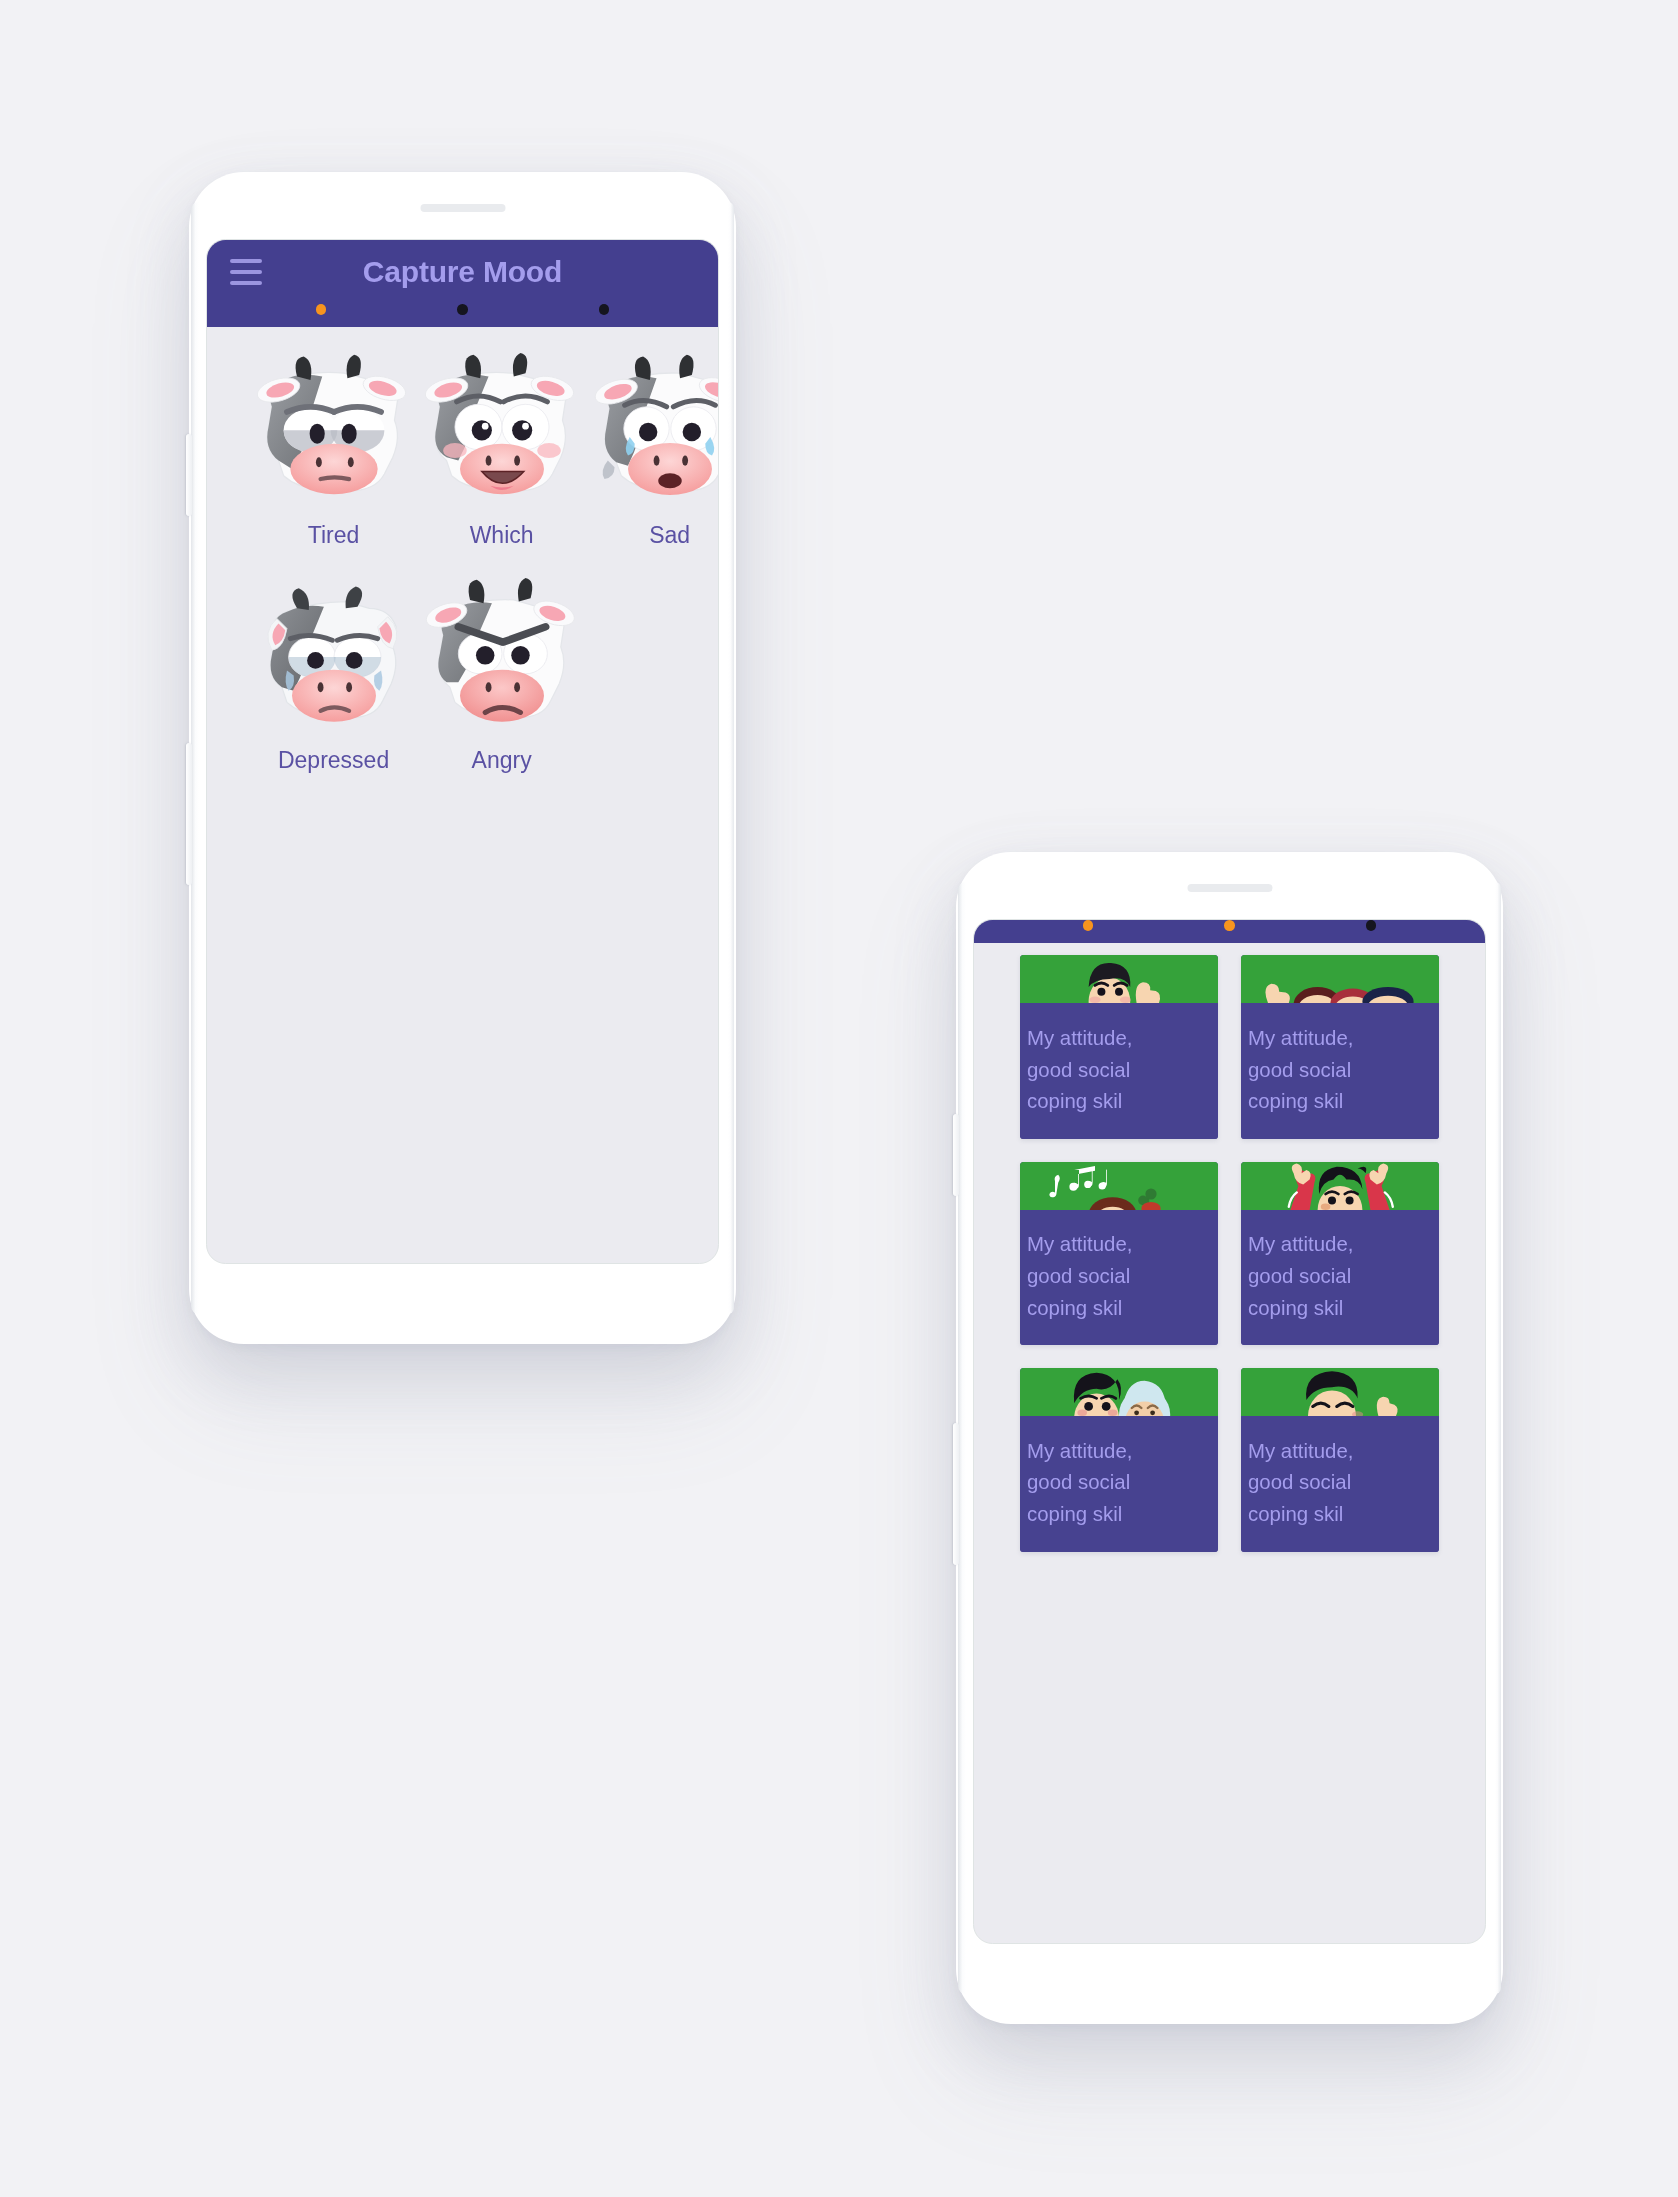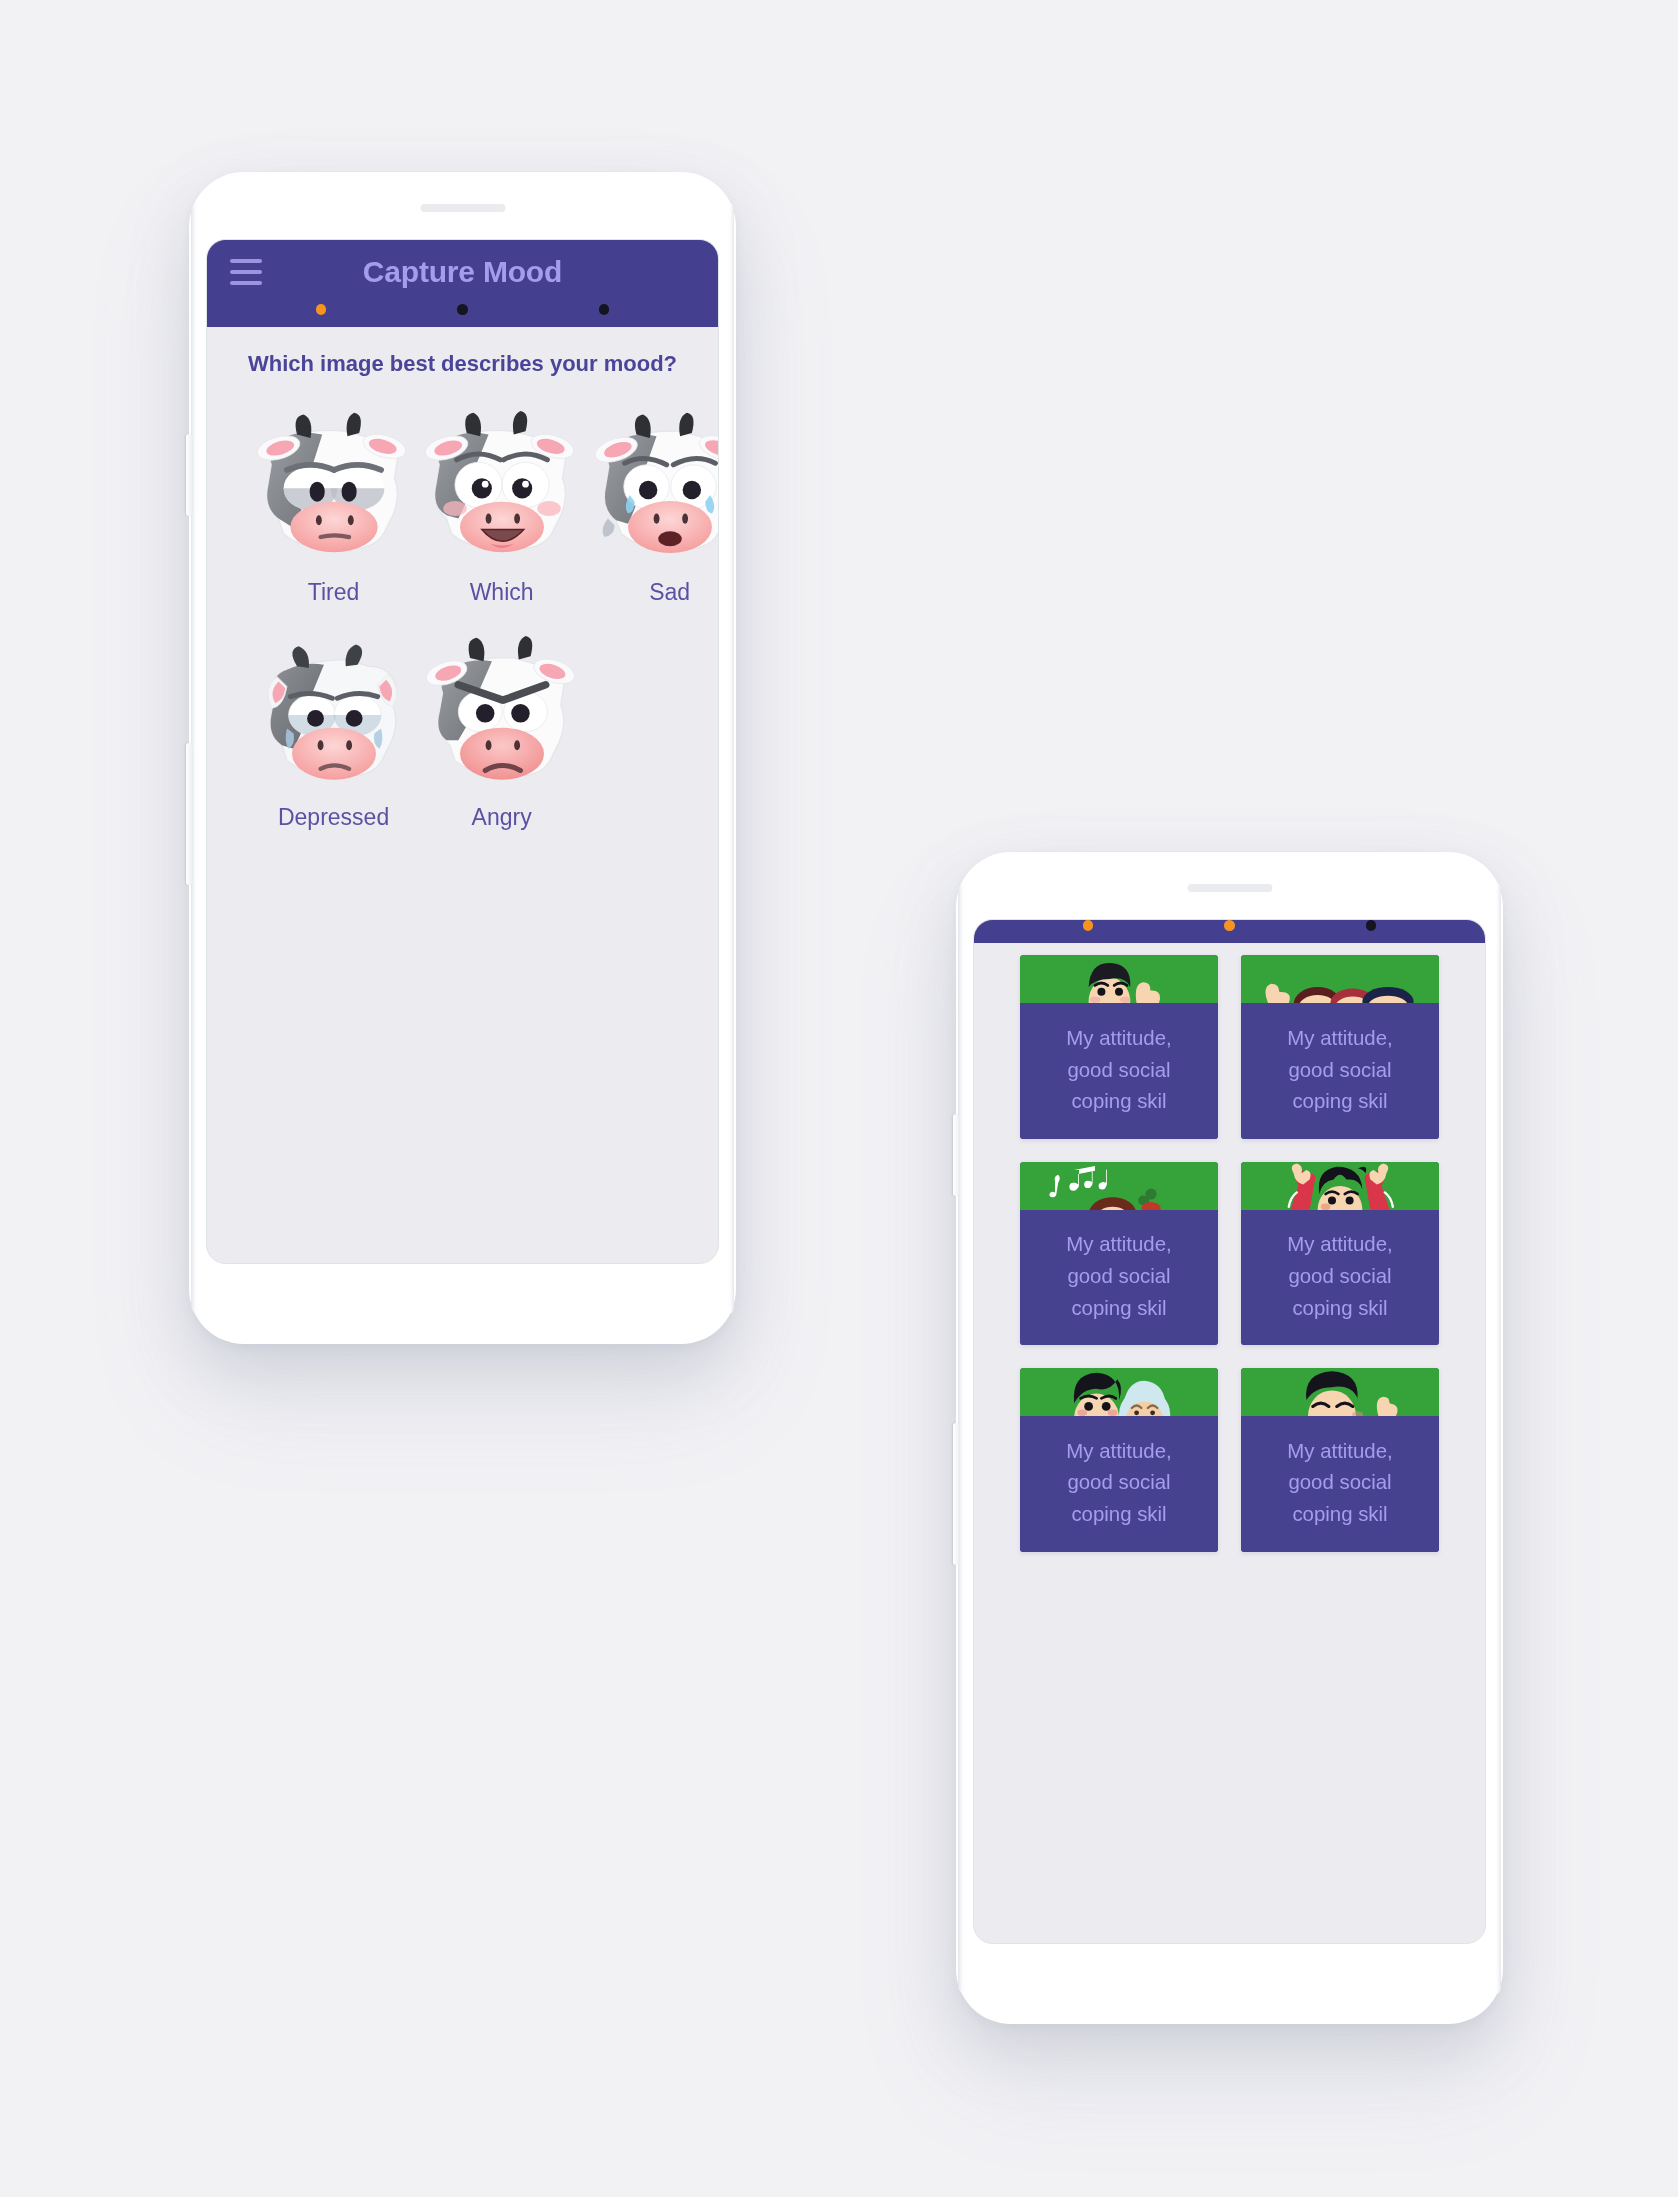--- a/index.html
+++ b/index.html
@@ -186,21 +186,21 @@
   .card-top {
     height: 48px;
     background: #35a23a;
     position: relative;
     overflow: hidden;
   }
   .card-top svg { position: absolute; bottom: 0; left: 0; width: 100%; height: 100%; }
   .card-text {
     background: #474290;
     color: #a49ded;
-    text-align: center;
+    text-align: left;
     font-size: 20.4px;
     line-height: 1.55;
     padding: 19.5px 7px 21px;
   }
   .card-text span { display: block; }
 </style>
 </head>
 <body>
 
 <div class="phone" style="left:189px; top:172px; width:547px; height:1172px;">
@@ -224,21 +224,20 @@
       <div class="dots">
         <div class="dot active"></div>
         <div class="gap"></div>
         <div class="dot"></div>
         <div class="gap"></div>
         <div class="dot"></div>
       </div>
     </div>
 
     <div class="body-area">
-      <div class="question">Which image best describes your mood?</div>
 
       <div class="mood-grid">
 
         <div class="mood-cell">
           <svg class="cow" viewBox="0 0 200 200">
             <defs>
               <linearGradient id="t-gray" x1="0" y1="0" x2="1" y2="1">
                 <stop offset="0" stop-color="#9a9da2"></stop>
                   <stop offset="1" stop-color="#6f7276"></stop>
               </linearGradient>

